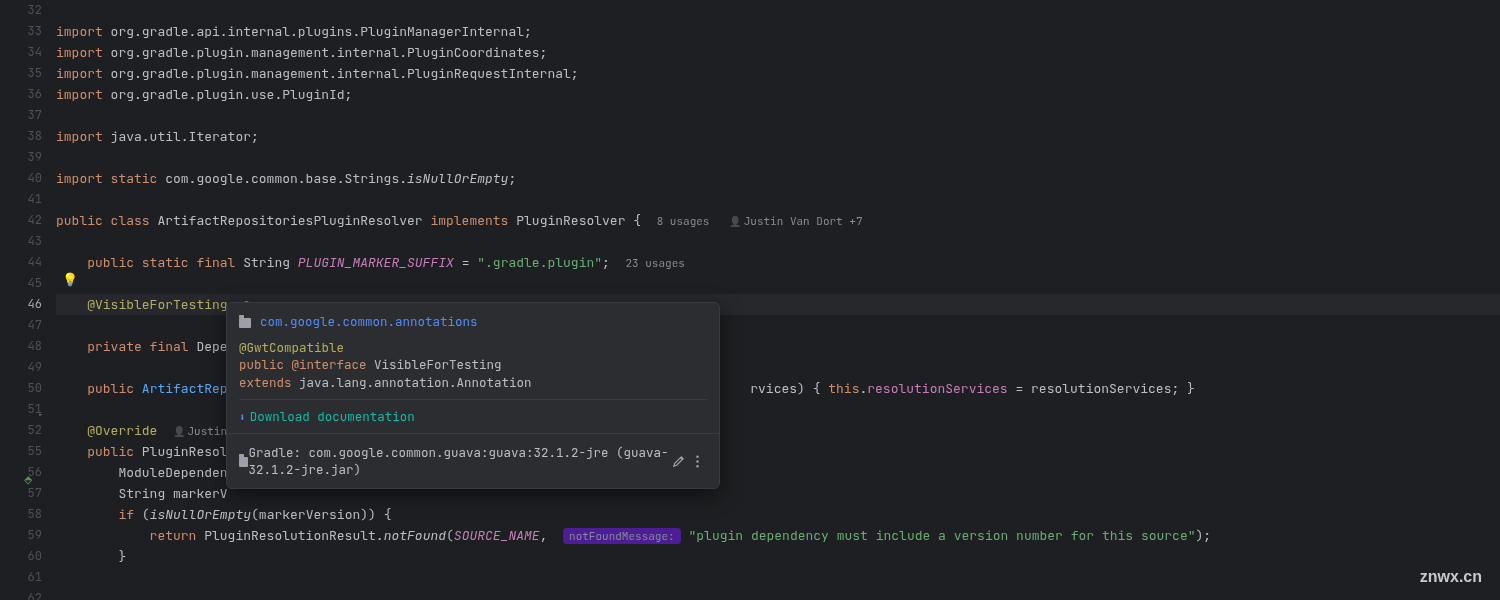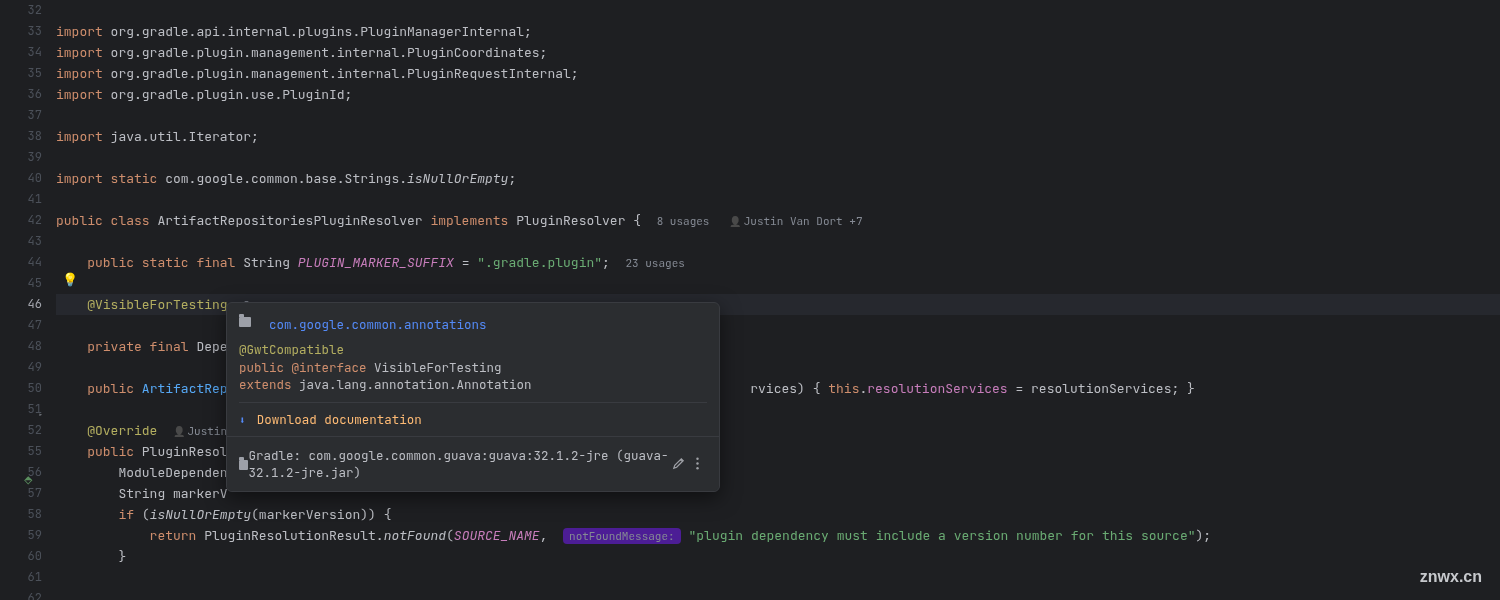--- a/index.html
+++ b/index.html
@@ -87,38 +87,38 @@
   box-shadow: 0 6px 20px rgba(0,0,0,0.5);
   z-index: 10;
   font-size: 12.5px;
 }
 .popup-body {
   padding: 10px 12px 8px 12px;
 }
 .popup-pkg {
   color: #548af7;
   display: inline-flex;
-  align-items: flex-start;
-  gap: 18px;
+  align-items: center;
+  gap: 9px;
 }
 .popup-code {
   margin-top: 8px;
   line-height: 1.4;
   color: #bcbec4;
 }
 .popup-divider {
   border-top: 1px solid #393b40;
   margin: 8px 0;
 }
 .popup-link {
-  color: #fdba74;
+  color: #14b8a6;
   cursor: pointer;
   display: inline-flex;
   align-items: center;
-  gap: 11px;
+  gap: 4px;
 }
 .popup-footer {
   border-top: 1px solid #393b40;
   padding: 10px 12px;
   color: #bcbec4;
   display: flex;
   align-items: center;
   background: #2b2d30;
   border-radius: 0 0 6px 6px;
 }

